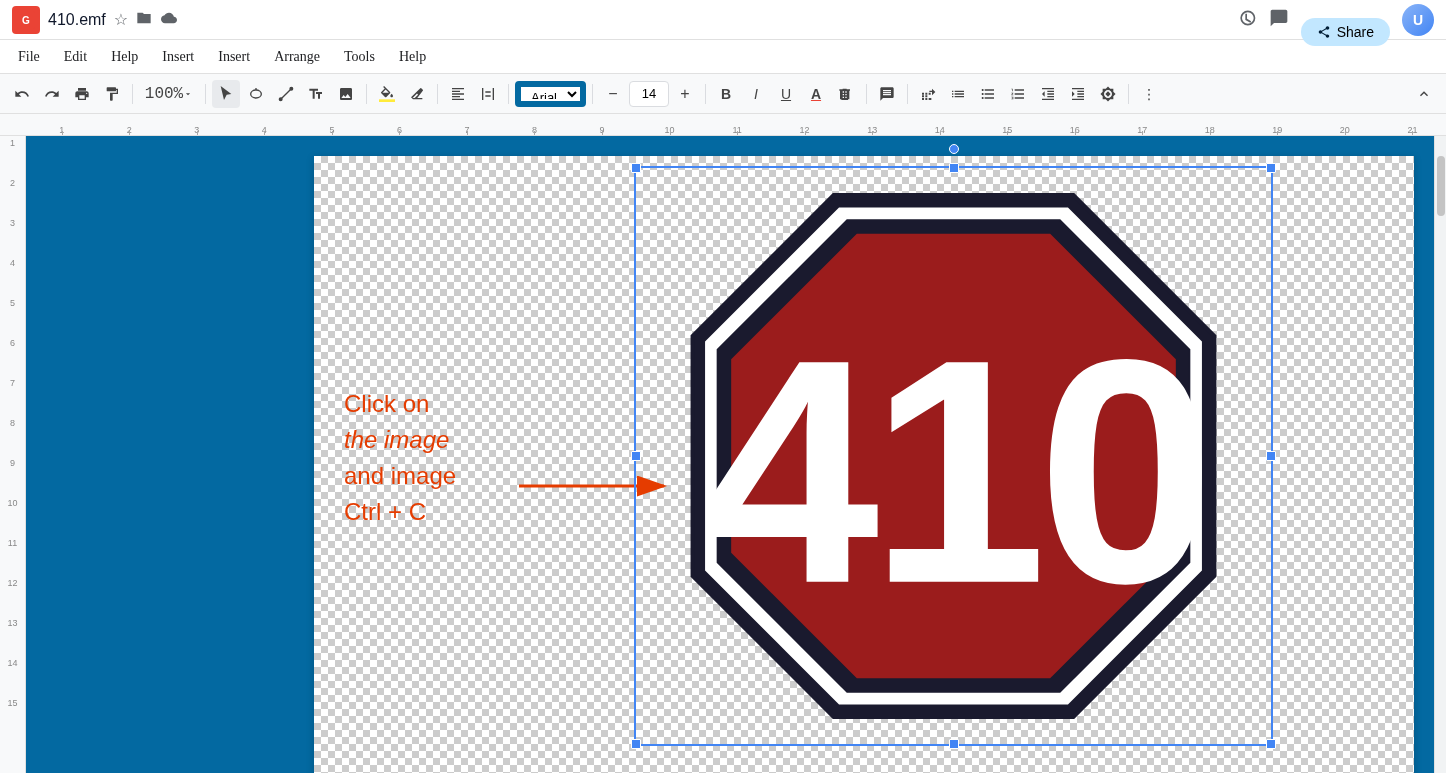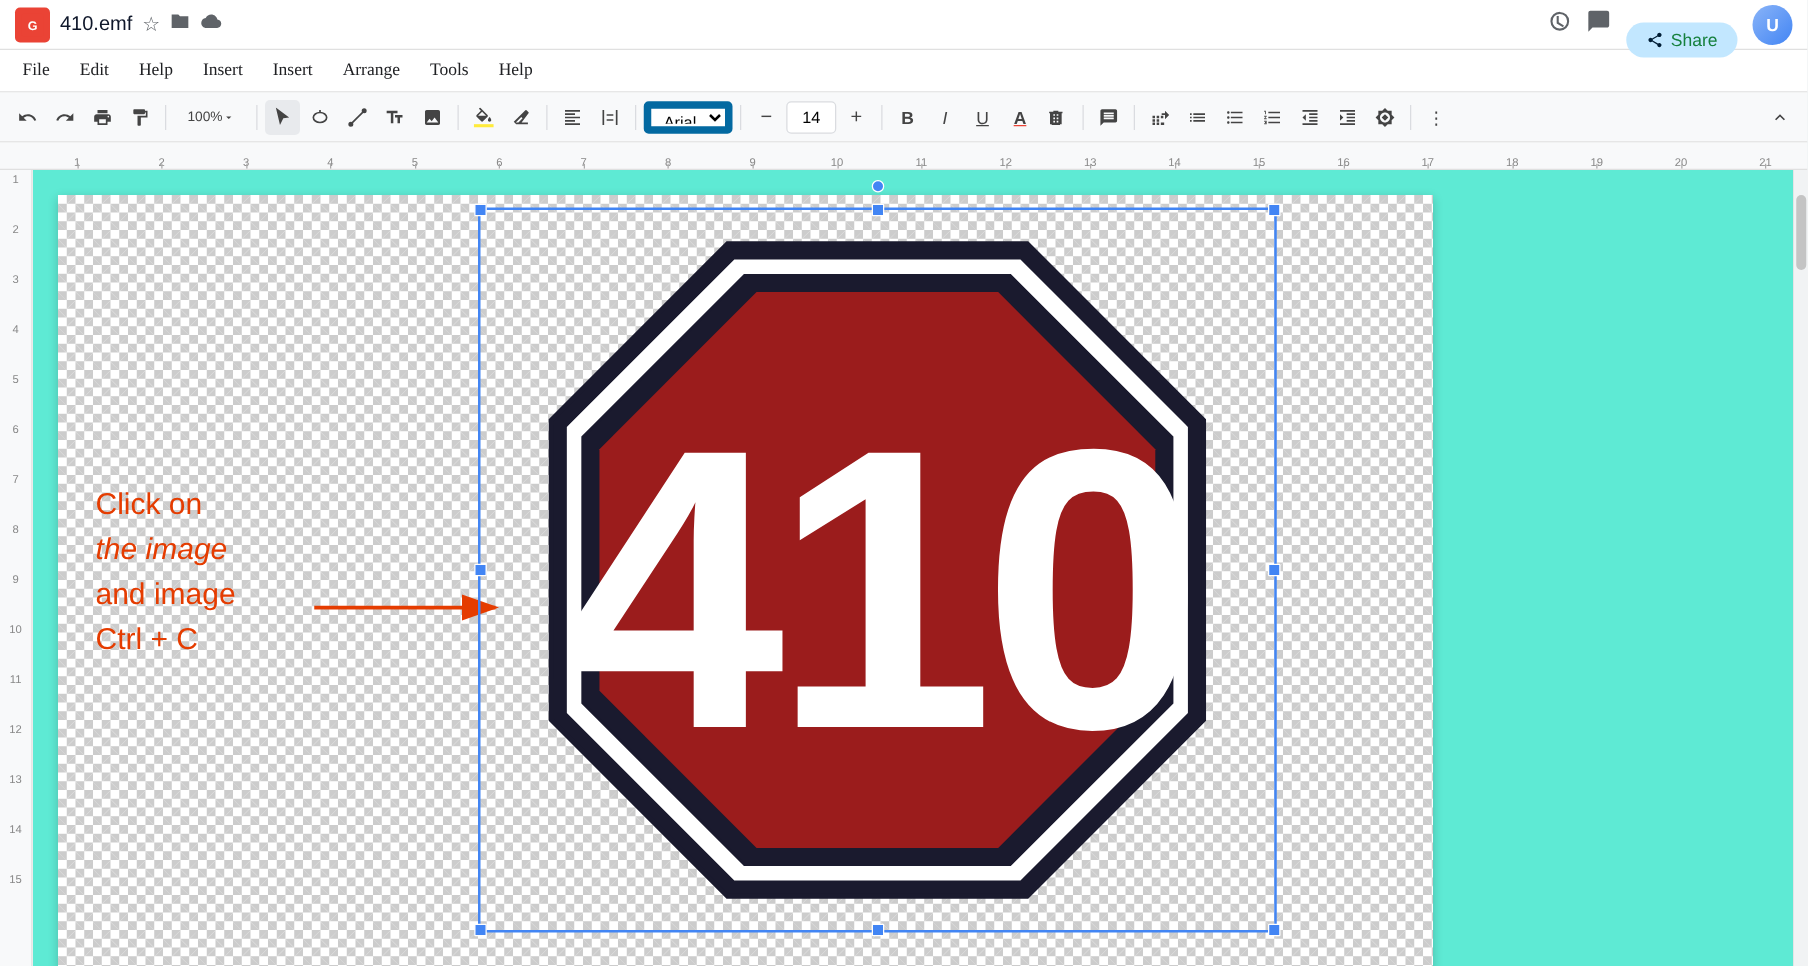--- a/index.html
+++ b/index.html
@@ -11,21 +11,21 @@
       background: #fff; height: 40px; padding: 0 12px;
       border-bottom: 1px solid #e0e0e0;
     }
     .title-left { display: flex; align-items: center; gap: 8px; }
     .app-icon { width: 28px; height: 28px; background: #ea4335; border-radius: 4px; display: flex; align-items: center; justify-content: center; color: white; font-weight: bold; font-size: 13px; }
     .file-name { font-size: 16px; color: #0f172a; }
     .title-right { display: flex; align-items: center; gap: 12px; }
     .share-btn {
       display: flex; align-items: center; gap: 6px;
       background: #c2e7ff; border: none; border-radius: 20px;
-      padding: 6px 16px; font-size: 14px; color: #15803d; cursor: pointer; font-weight: 500; margin-top: 24px;
+      padding: 6px 16px; font-size: 14px; color: #000000; cursor: pointer; font-weight: 500; margin-top: 24px;
     }
     .avatar { width: 32px; height: 32px; border-radius: 50%; background: #8ab4f8; overflow: hidden; }
 
     
     .menu-bar {
       display: flex; align-items: center; gap: 4px;
       background: #fff; height: 34px; padding: 0 8px;
       border-bottom: 1px solid #e0e0e0;
       font-family: Liberation Serif, serif;
     }
@@ -70,22 +70,22 @@
     
     .side-ruler {
       width: 26px; background: #f8f9fa; border-right: 1px solid #e0e0e0;
       display: flex; flex-direction: column; align-items: center; padding-top: 2px;
       overflow: hidden; flex-shrink: 0;
     }
     .side-ruler-mark { font-size: 9px; color: #888; height: 40px; display: flex; align-items: flex-start; justify-content: center; width: 100%; }
 
     
     .canvas-area {
-      flex: 1; overflow: auto; background: #5eead4; position: relative; padding: 20px;
-      display: flex; justify-content: flex-start;
+      flex: 1; overflow: auto; background: #0369a1; position: relative; padding: 20px;
+      display: flex; justify-content: flex-end;
     }
 
     
     .document-page {
       background: white; width: 1100px; min-height: 620px; position: relative;
       box-shadow: 0 2px 8px rgba(0,0,0,0.2);
     }
 
     
     .checkerboard {
@@ -97,21 +97,21 @@
         linear-gradient(-45deg, transparent 75%, #ccc 75%);
       background-size: 14px 14px;
       background-position: 0 0, 0 7px, 7px -7px, -7px 0px;
       background-color: #fff;
     }
 
     
     .stop-sign-container {
       position: absolute;
       top: 10px;
-      left: 336px;
+      left: 320px;
       width: 639px;
       height: 580px;
     }
 
     
     .selection-border {
       position: absolute; top: 0; left: 0; right: 0; bottom: 0;
       border: 2px solid #4285f4; pointer-events: none;
     }
     .handle {
@@ -226,21 +226,21 @@
     <svg width="16" height="16" viewBox="0 0 24 24" fill="#444">
         <path d="M19 8H5c-1.66 0-3 1.34-3 3v6h4v4h12v-4h4v-6c0-1.66-1.34-3-3-3zm-3 11H8v-5h8v5zm3-7c-.55 0-1-.45-1-1s.45-1 1-1 1 .45 1 1-.45 1-1 1zm-1-9H6v4h12V3z"></path>
       </svg>
   </button>
   <button class="toolbar-btn" title="Paint format">
     <svg width="16" height="16" viewBox="0 0 24 24" fill="#444">
         <path d="M18 4V3c0-.55-.45-1-1-1H5c-.55 0-1 .45-1 1v4c0 .55.45 1 1 1h12c.55 0 1-.45 1-1V6h1v4H9v11c0 .55.45 1 1 1h2c.55 0 1-.45 1-1v-9h8V4h-3z"></path>
       </svg>
   </button>
   <div class="toolbar-sep"></div>
-  <button class="toolbar-btn" style="width:60px; font-size:11px;">100%
+  <button class="toolbar-btn" style="width:60px; font-size:16px;font-family:Liberation Mono, monospace;">100%
     <svg width="10" height="10" viewBox="0 0 24 24" fill="#444">
         <path d="M7 10l5 5 5-5z"></path>
       </svg>
   </button>
   <div class="toolbar-sep"></div>
   <button class="toolbar-btn" title="Select" style="background:#e8eaed;">
     <svg width="16" height="16" viewBox="0 0 24 24" fill="#444">
         <path d="M4 0l16 12-7 1-4 8z"></path>
       </svg>
   </button>

